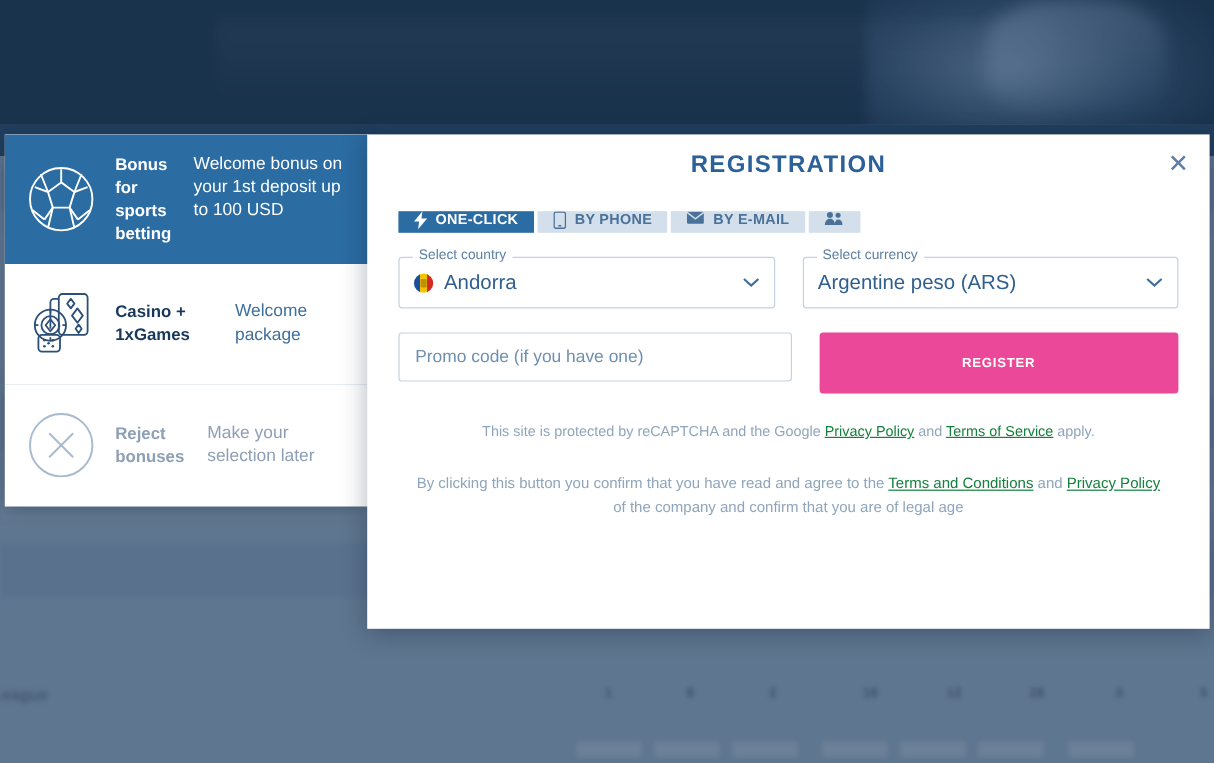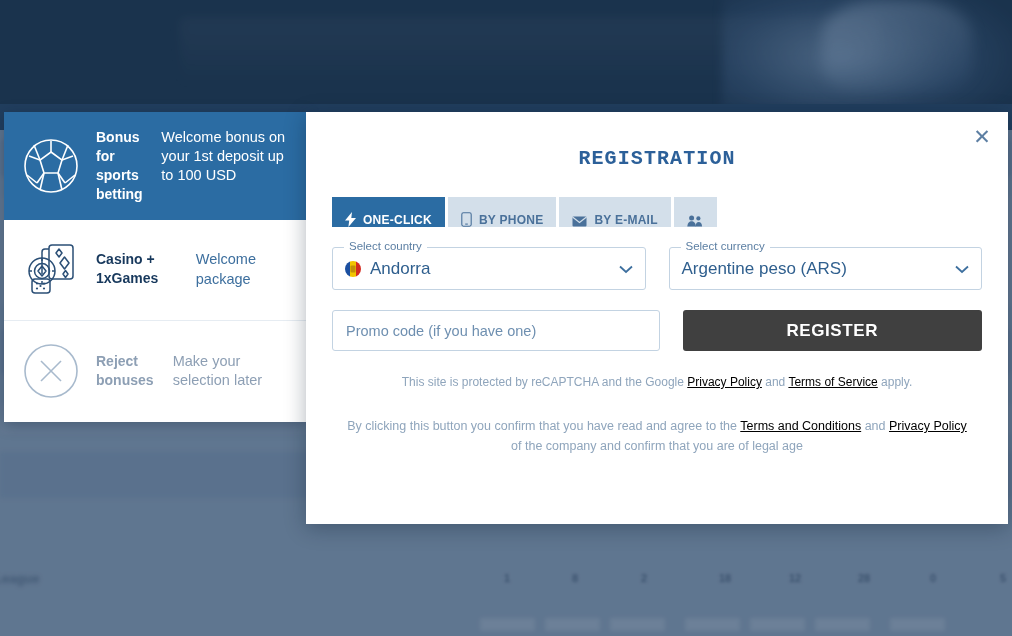--- a/index.html
+++ b/index.html
@@ -166,40 +166,39 @@
     color: #5d7fa3;
     font-size: 21px;
     line-height: 1;
     cursor: pointer;
     background: none;
     border: none;
     font-family: "Liberation Sans", sans-serif;
   }
   .modal-title {
     text-align: center;
-    margin-top: 35px;
+    margin-top: 14px;
     font-size: 20px;
     font-weight: bold;
     letter-spacing: 1.1px;
     color: #2c6099;
-    font-family: Liberation Mono, monospace;
   }
 
   
   .tabs {
     display: flex;
     margin: 27px 26px 0 26px;
     gap: 3px;
   }
   .tab {
     display: flex;
-    align-items: flex-end;
+    align-items: flex-start;
     justify-content: center;
     gap: 7px;
-    height: 30px;
+    height: 18px;
     padding: 0 13px;
     font-size: 12px;
     font-weight: bold;
     letter-spacing: 0.25px;
     background: #d3dfea;
     color: #4a719a;
     cursor: pointer;
     white-space: nowrap;
     border: none;
     font-family: "Liberation Sans", sans-serif;
@@ -275,26 +274,26 @@
     font-size: 14.5px;
     color: #2f5f8e;
     font-family: "Liberation Sans", sans-serif;
     background: #ffffff;
     outline: none;
   }
   .input-field::placeholder { color: #6e8fb0; }
 
   .register-btn {
     flex: 1 1 0;
-    height: 41px;
-    background: #404040;
+    height: 51px;
+    background: #ec4899;
     color: #ffffff;
     border: none;
     border-radius: 3px;
-    font-size: 17px;
+    font-size: 11px;
     font-weight: bold;
     letter-spacing: 0.6px;
     cursor: pointer;
     font-family: "Liberation Sans", sans-serif;
   }
 
   
   .legal {
     margin: 22px 40px 0 40px;
     text-align: center;
@@ -303,21 +302,21 @@
     line-height: 1.5;
   }
   .legal2 {
     margin: 25px 36px 0 36px;
     text-align: center;
     font-size: 12.5px;
     color: #8fa5bc;
     line-height: 1.62;
   }
   .legal a, .legal2 a {
-    color: #000000;
+    color: #15803d;
   }
 </style>
 </head>
 <body>
 
 <div class="page-bg">
   <div class="bg-banner">
     <div class="bg-banner-sheen"></div>
     <div class="bg-banner-car"></div>
     <div class="bg-banner-car2"></div>

